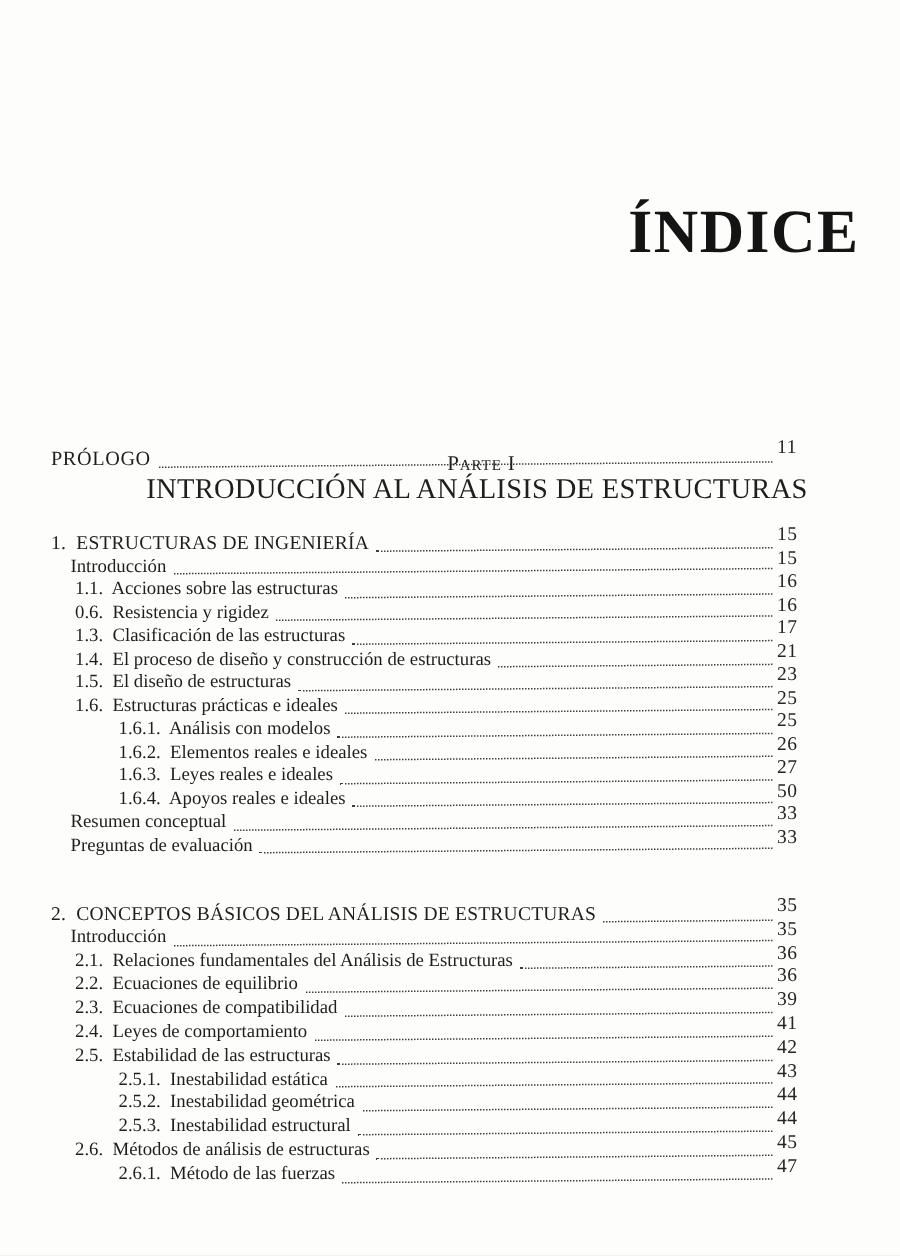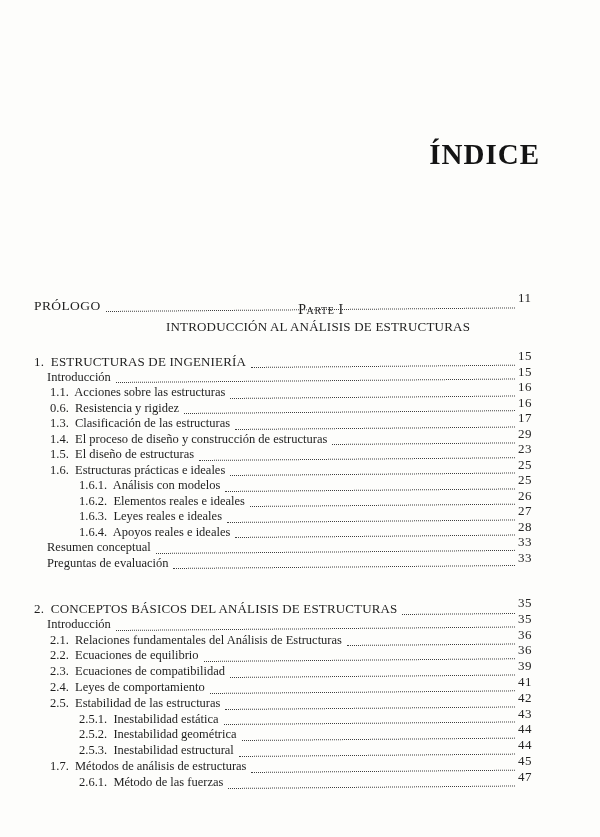--- a/index.html
+++ b/index.html
@@ -3,22 +3,22 @@
 <meta charset="utf-8">
 <style>
   html,body { margin:0; padding:0; background:#e8e8e8; }
   .page {
     position:relative; width:600px; height:837px;
     background:#fdfdfb; overflow:hidden;
     font-family:"Liberation Serif","DejaVu Serif",serif;
     color:#1e1e1e;
   }
   .title {
-    position:absolute; top:136px; right:60px; margin:0;
-    font-size:29px; line-height:36px; font-weight:700;
+    position:absolute; top:136px; right:27px; margin:0;
+    font-size:41px; line-height:36px; font-weight:700;
     letter-spacing:1px; color:#141414;
   }
   .row { display:flex; height:15.5px; line-height:15.5px; font-size:12.5px; }
   .lbl { white-space:pre; flex:none; }
   .dots { flex:1 1 auto; position:relative; min-width:10px; }
   .dots::after {
     content:""; position:absolute; left:5px; right:3px; bottom:2px;
     border-bottom:1.5px dotted #3e3e3e;
     transform:rotate(-0.5deg); transform-origin:0 100%;
   }
@@ -28,21 +28,21 @@
     transform:translateY(-6px); color:#242424;
   }
   .prologue {
     position:absolute; left:34px; top:262px; width:516px;
     height:16px; line-height:16px; font-size:13.5px;margin-top:36px;
   }
   .prologue .lbl { letter-spacing:0.4px; }
   .prologue .pg { transform:translateY(-8px); }
   .part-head { position:absolute; top:302px; left:0; width:600px; text-align:center; }
   .kicker { font-size:14px; line-height:16px; font-variant:small-caps; letter-spacing:0.6px;margin-left:42px; }
-  .part-title { font-size:13px; line-height:18px; letter-spacing:0.2px;padding-left:36px; }
+  .part-title { font-size:19px; line-height:18px; letter-spacing:0.2px;padding-left:36px; }
   .sec { position:absolute; left:34px; width:516px; }
   .sec1 { top:354px; }
   .sec2 { top:601px; }
   .sec2 .row { height:15.8px; line-height:15.8px; }
   .lvl-chapter { font-size:13px; }
   .lvl-chapter .lbl { letter-spacing:0.15px; }
   .lvl-intro .lbl { padding-left:13px; }
   .lvl-sub1  .lbl { padding-left:16px; }
   .lvl-sub2  .lbl { padding-left:45px; }
 </style>
@@ -86,21 +86,21 @@
     <span class="pg">16</span>
   </div>
       <div class="row lvl-sub1">
     <span class="lbl">1.3.  Clasificación de las estructuras</span>
     <span class="dots"></span>
     <span class="pg">17</span>
   </div>
       <div class="row lvl-sub1">
     <span class="lbl">1.4.  El proceso de diseño y construcción de estructuras</span>
     <span class="dots"></span>
-    <span class="pg">29</span>
+    <span class="pg">21</span>
   </div>
       <div class="row lvl-sub1">
     <span class="lbl">1.5.  El diseño de estructuras</span>
     <span class="dots"></span>
     <span class="pg">23</span>
   </div>
       <div class="row lvl-sub1">
     <span class="lbl">1.6.  Estructuras prácticas e ideales</span>
     <span class="dots"></span>
     <span class="pg">25</span>
@@ -116,21 +116,21 @@
     <span class="pg">26</span>
   </div>
       <div class="row lvl-sub2">
     <span class="lbl">1.6.3.  Leyes reales e ideales</span>
     <span class="dots"></span>
     <span class="pg">27</span>
   </div>
       <div class="row lvl-sub2">
     <span class="lbl">1.6.4.  Apoyos reales e ideales</span>
     <span class="dots"></span>
-    <span class="pg">28</span>
+    <span class="pg">50</span>
   </div>
       <div class="row lvl-intro">
     <span class="lbl">Resumen conceptual</span>
     <span class="dots"></span>
     <span class="pg">33</span>
   </div>
       <div class="row lvl-intro">
     <span class="lbl">Preguntas de evaluación</span>
     <span class="dots"></span>
     <span class="pg">33</span>
@@ -181,21 +181,21 @@
     <span class="lbl">2.5.2.  Inestabilidad geométrica</span>
     <span class="dots"></span>
     <span class="pg">44</span>
   </div>
       <div class="row lvl-sub2">
     <span class="lbl">2.5.3.  Inestabilidad estructural</span>
     <span class="dots"></span>
     <span class="pg">44</span>
   </div>
       <div class="row lvl-sub1">
-    <span class="lbl">1.7.  Métodos de análisis de estructuras</span>
+    <span class="lbl">2.6.  Métodos de análisis de estructuras</span>
     <span class="dots"></span>
     <span class="pg">45</span>
   </div>
       <div class="row lvl-sub2">
     <span class="lbl">2.6.1.  Método de las fuerzas</span>
     <span class="dots"></span>
     <span class="pg">47</span>
   </div>
     </div>
 

